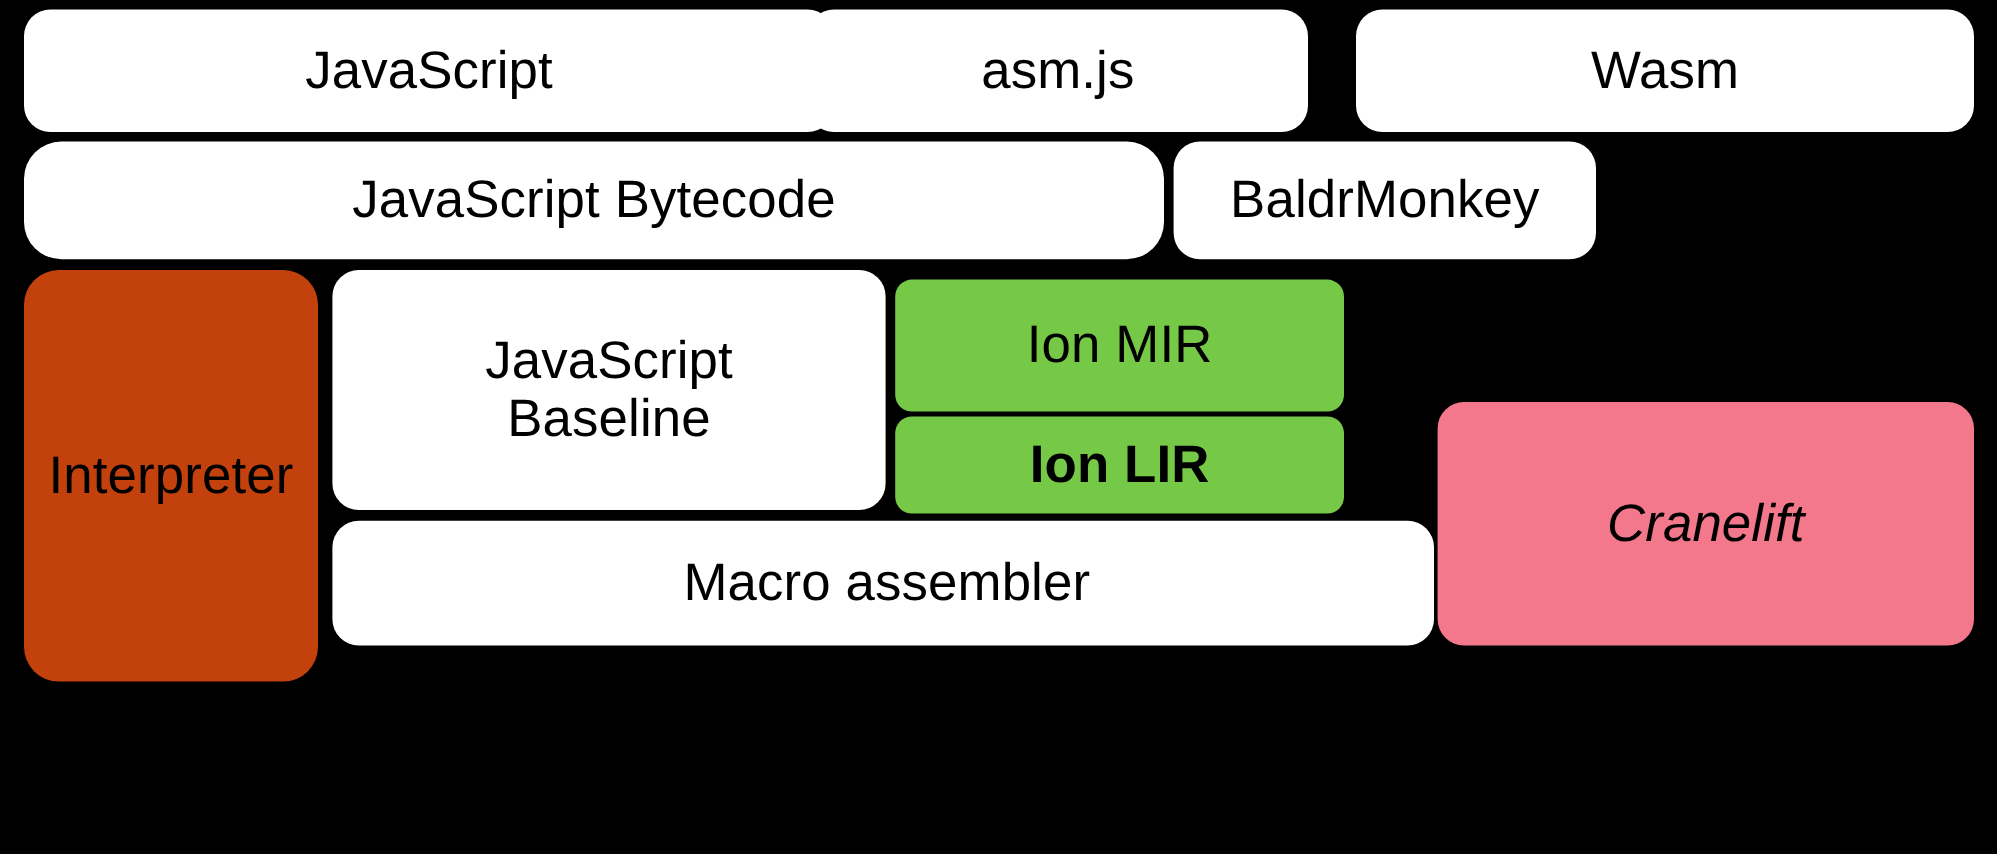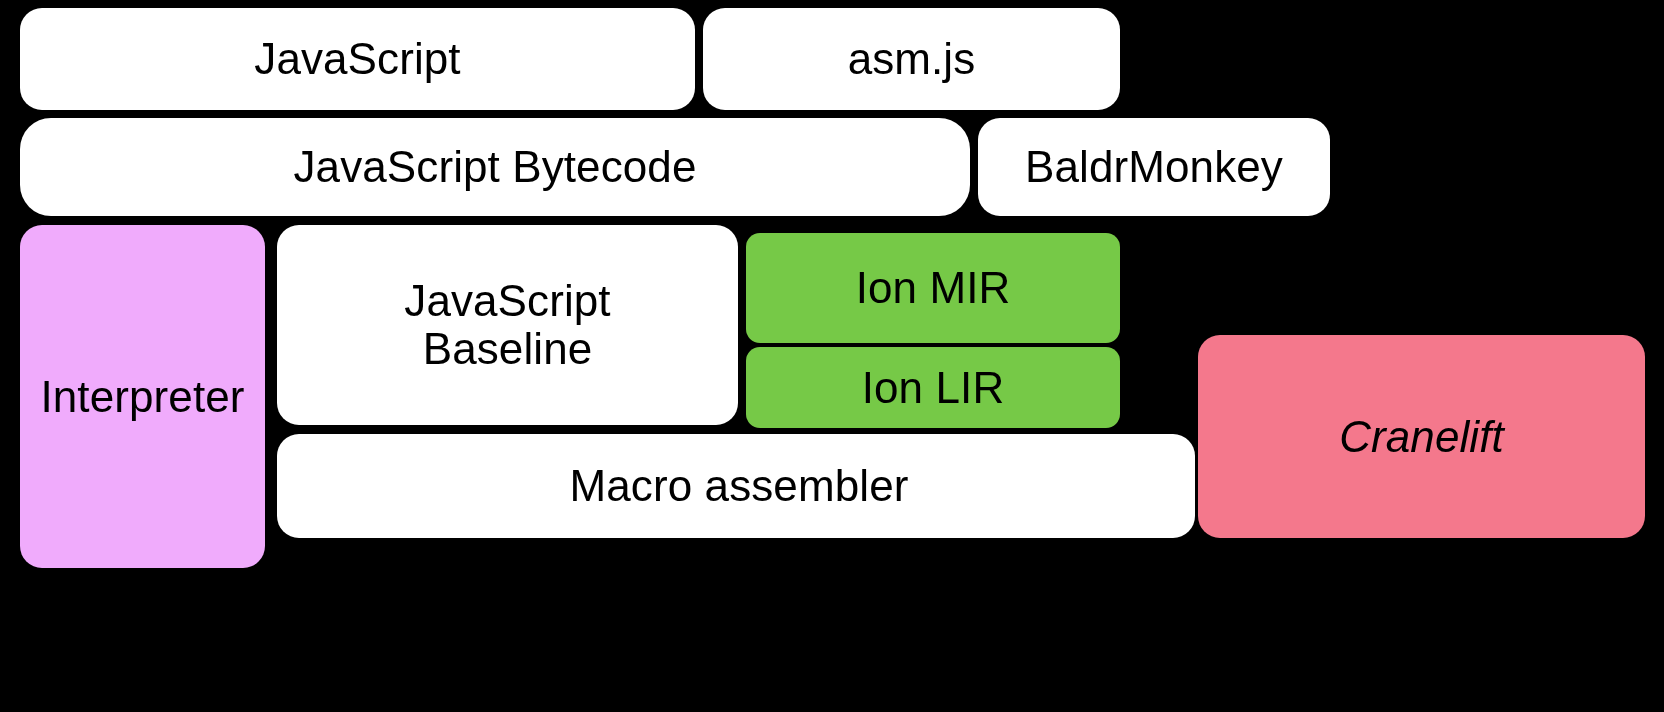--- a/index.html
+++ b/index.html
@@ -30,46 +30,47 @@
     color: #000000;
     font-family: "Liberation Sans", sans-serif;
     font-size: 44px;
     line-height: 1.08;
     font-weight: 400;
     letter-spacing: 0.1px;
     white-space: pre-line;
     padding: 2px 10px;
     -webkit-font-smoothing: antialiased;
   }
-  .node.gray   { background: #f0abfc; }
+  .node.gray   { background: #c2410c; border-radius: 29px; }
   .node.green  { background: #76c947; }
   .node.pink   { background: #f4788c; font-style: italic; }
   .node.small-radius { border-radius: 14px; }
 </style>
 </head>
 <body>
 
 <div id="stage">
 
   <div class="node" style="left:20px; top:8px; width:675px; height:102px;">JavaScript</div>
 
-  <div class="node" style="left:703px; top:8px; width:417px; height:102px;">asm.js</div>
+  <div class="node" style="left:673px; top:8px; width:417px; height:102px;">asm.js</div>
 
+  <div class="node" style="left:1130px; top:8px; width:515px; height:102px;">Wasm</div>
 
   <div class="node" style="left:20px; top:118px; width:950px; height:98px;border-radius:31px;">JavaScript Bytecode</div>
 
   <div class="node" style="left:978px; top:118px; width:352px; height:98px;">BaldrMonkey</div>
 
   <div class="node gray" style="left:20px; top:225px; width:245px; height:343px;">Interpreter</div>
 
   <div class="node" style="left:277px; top:225px; width:461px; height:200px;">JavaScript
 Baseline</div>
 
   <div class="node green small-radius" style="left:746px; top:233px; width:374px; height:110px;">Ion MIR</div>
 
-  <div class="node green small-radius" style="left:746px; top:347px; width:374px; height:81px;">Ion LIR</div>
+  <div class="node green small-radius" style="left:746px; top:347px; width:374px; height:81px;font-weight:bold;">Ion LIR</div>
 
   <div class="node pink" style="left:1198px; top:335px; width:447px; height:203px;">Cranelift</div>
 
   <div class="node" style="left:277px; top:434px; width:918px; height:104px;padding-left:16px;">Macro assembler</div>
 
 
 </div>
 
 </body></html>

